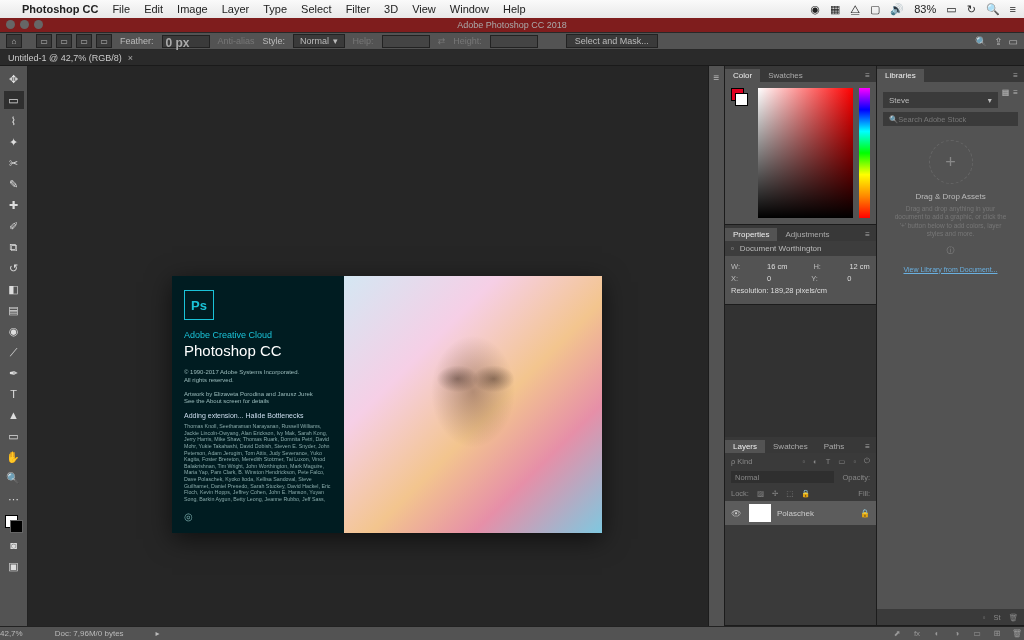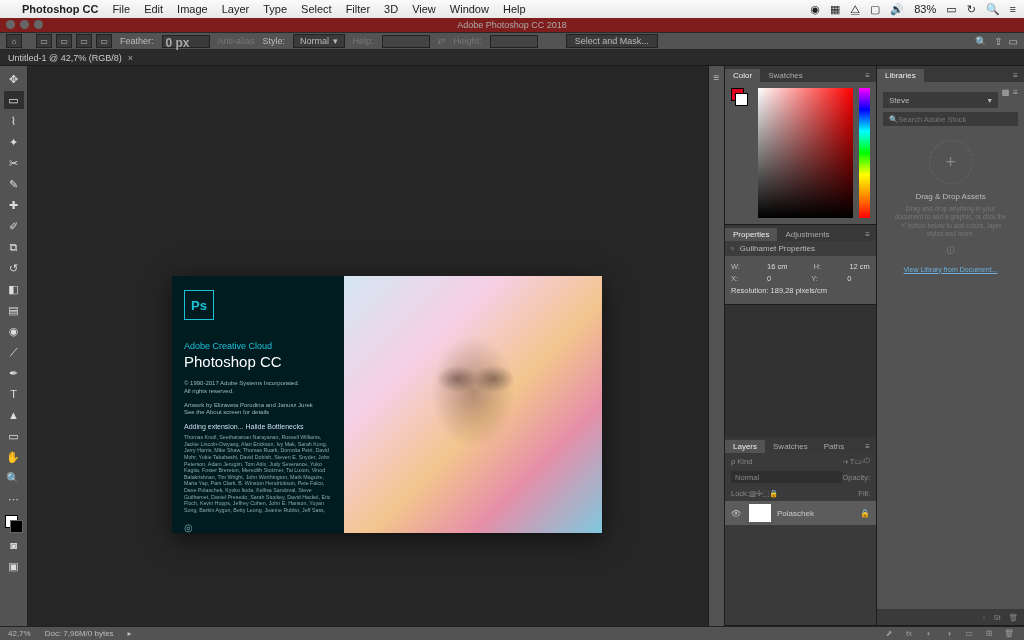--- a/index.html
+++ b/index.html
@@ -37,21 +37,21 @@
 .swatch { width:18px; height:18px; position:relative; margin-top:4px;}
 .swatch .fg{position:absolute;width:13px;height:13px;background:#fff;border:1px solid #000;top:0;left:0;}
 .swatch .bg{position:absolute;width:13px;height:13px;background:#000;border:1px solid #666;bottom:0;right:0;}
 
 .canvas { flex:1; background:#262626; position:relative; display:flex; align-items:center; justify-content:center;}
 .canvas::before { content:""; position:absolute; left:0; top:0; right:0; bottom:0; }
 
 
 .splash { position:absolute; left:144px; top:210px; width:430px; height:257px; display:flex; box-shadow:0 6px 24px rgba(0,0,0,.6); }
 .splash .sl { width:172px; background:#001c21; color:#dfe; padding:14px 12px; font-size:8px; }
-.splash .sl .psicon { width:30px; height:30px; border:1px solid #1ac3d8; color:#1ac3d8; display:flex;align-items:center;justify-content:center; font-weight:bold; font-size:13px; margin-bottom:21px;}
+.splash .sl .psicon { width:30px; height:30px; border:1px solid #1ac3d8; color:#1ac3d8; display:flex;align-items:center;justify-content:center; font-weight:bold; font-size:13px; margin-bottom:10px;}
 .splash .sl .cc{color:#1ac3d8; font-size:9px; margin-bottom:2px;}
 .splash .sl h2{color:#fff; font-size:15px; font-weight:400; margin-bottom:10px;}
 .splash .sl .fine{font-size:6px; line-height:1.3; color:#9bb; margin-bottom:6px;}
 .splash .sl .load{font-size:7px; color:#cde; margin:6px 0 4px;}
 .splash .sl .names{font-size:5.3px; line-height:1.25; color:#8aa;}
 .splash .sl .cclogo{margin-top:8px;font-size:10px;color:#7aa;}
 .splash .sr { flex:1; background: linear-gradient(135deg,#d4e7f3 0%,#f6cfe6 30%,#f3c58e 55%,#e68fa8 75%,#7fc8e0 100%); position:relative;}
 .splash .sr::after{content:""; position:absolute; inset:0; background:
  radial-gradient(ellipse 60px 80px at 50% 45%, rgba(60,30,20,.35), transparent 70%),
  radial-gradient(ellipse 28px 18px at 44% 40%, rgba(20,10,5,.4), transparent 75%),
@@ -80,29 +80,29 @@
 .proprow .val{color:#ddd;}
 .sect{background:#3d3d3d; padding:3px 6px; margin:-6px -6px 6px; font-size:8px; display:flex; align-items:center; gap:6px;}
 
 .lib-drop{height:16px; background:#3a3a3a; margin:4px 0; display:flex; align-items:center; padding:0 6px; justify-content:space-between; font-size:8px;}
 .lib-search{height:14px; background:#3a3a3a; margin-bottom:6px; padding:0 6px; display:flex; align-items:center; color:#777; font-size:7.5px;}
 .dropzone{border:1px dashed #666; border-radius:50%; width:44px; height:44px; margin:14px auto 8px; display:flex;align-items:center;justify-content:center; color:#888; font-size:18px;}
 .dztxt{text-align:center; font-size:8px; color:#bbb; margin-bottom:4px;}
 .dzfine{text-align:center; font-size:6.5px; color:#777; line-height:1.3; padding:0 8px;}
 .dzlink{text-align:center; font-size:7px; color:#6ab0e0; margin-top:10px; text-decoration:underline;}
 
-.layerbar{height:16px; background:#3a3a3a; display:flex; align-items:center; gap:0; padding:0 6px; font-size:7.5px; color:#888;}
+.layerbar{height:16px; background:#3a3a3a; display:flex; align-items:center; gap:8px; padding:0 6px; font-size:7.5px; color:#888;}
 .layerbar .sel{flex:1; background:#2f2f2f; height:12px; display:flex; align-items:center; padding:0 4px;}
 .layerrow{height:24px; background:#5c5c5c; display:flex; align-items:center; gap:6px; padding:0 6px; font-size:8px;}
 .layerrow .eye{width:12px;}
 .layerrow .thumb{width:22px;height:18px; background:#fff;}
 .layerrow .lock{margin-left:auto; color:#aaa;}
 
 
-.status{height:14px; background:#535353; display:flex; align-items:center; padding:0 8px; gap:14px; font-size:8px; color:#bbb; border-top:1px solid #222;}
+.status{height:14px; background:#535353; display:flex; align-items:center; padding:0 0; gap:32px; font-size:8px; color:#bbb; border-top:1px solid #222;}
 .status .r{margin-left:auto; display:flex; gap:6px;}
 .status .r span{display:inline-flex; width:14px; height:10px; align-items:center; justify-content:center; color:#999;}
 
 .iconstrip { width:16px; background:#535353; border-left:1px solid #1c1c1c; display:flex; flex-direction:column; align-items:center; padding:6px 0; gap:8px;}
 .iconstrip span{color:#bbb; font-size:10px;}
 .topright{position:absolute; right:6px; top:36px; display:flex; gap:6px; color:#bbb; font-size:10px;}
 </style>
 </head>
 <body>
 
@@ -256,21 +256,21 @@
 
       <div class="panel">
         <div class="tabs">
           <div class="tab act">Properties</div>
           <div class="tab">Adjustments</div>
           <div class="menu">≡</div>
         </div>
         <div class="body">
           <div class="sect">
               <span>▫</span>
-              <span>Guilhamet Properties</span>
+              <span>Document Worthington</span>
             </div>
           <div class="proprow">
               <span class="lbl">W:</span>
               <span class="val">16 cm</span>
           <span class="lbl" style="margin-left:20px">H:</span>
               <span class="val">12 cm</span>
             </div>
           <div class="proprow">
               <span class="lbl">X:</span>
               <span class="val">0</span>

